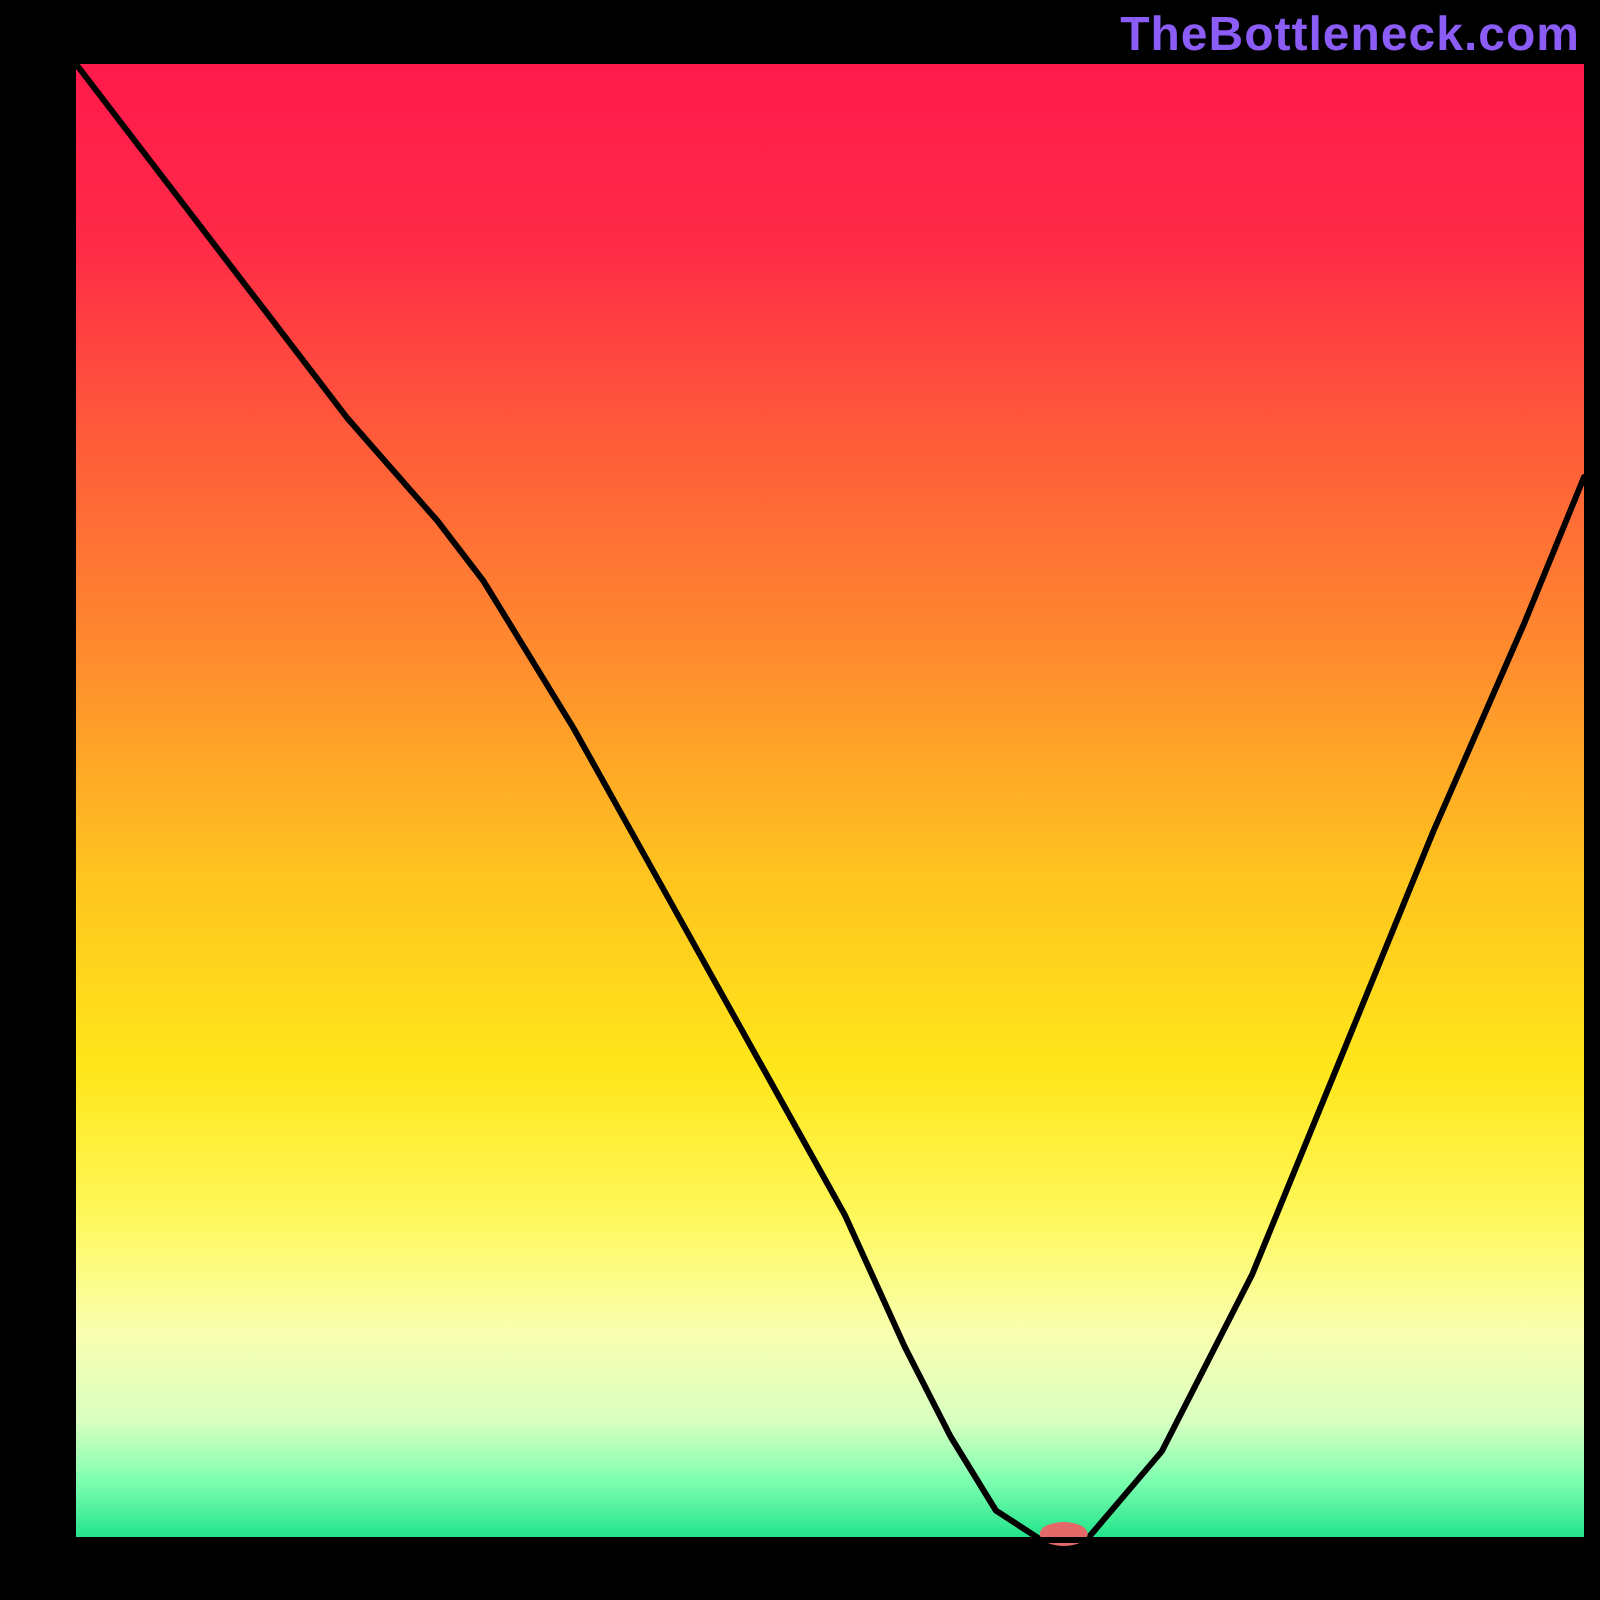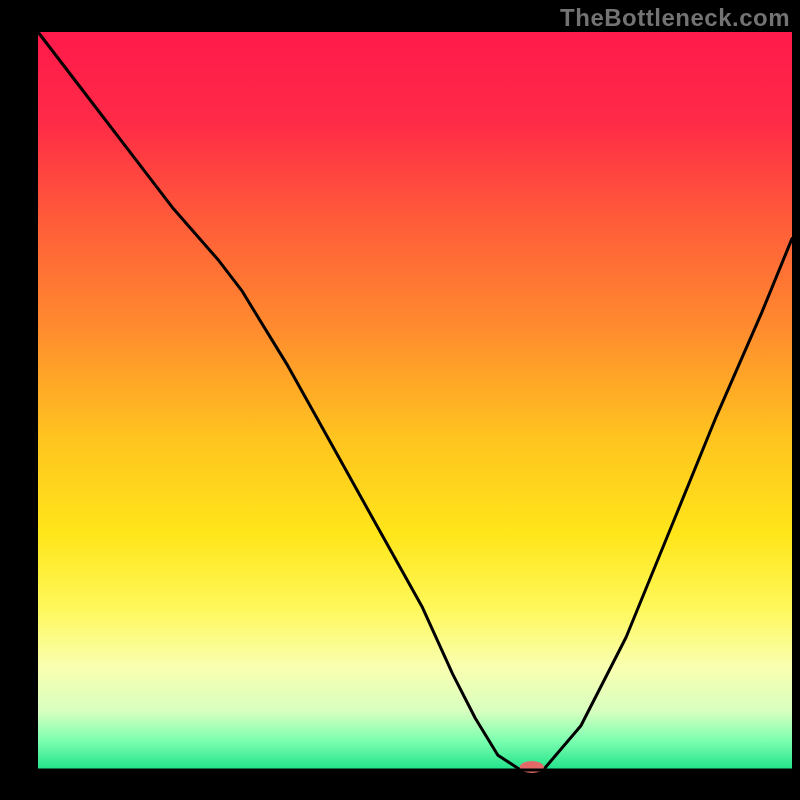--- a/index.html
+++ b/index.html
@@ -13,21 +13,21 @@
   }
   .chart-wrap {
     position: relative;
     width: 800px;
     height: 800px;
   }
   .watermark {
     position: absolute;
     top: 4px;
     right: 10px;
-    color: #737373;
+    color: #8b5cf6;
     font-size: 24px;
     font-weight: 600;
     letter-spacing: 0.5px;
     z-index: 10;
     user-select: none;
   }
   svg {
     display: block;
   }
 </style>

